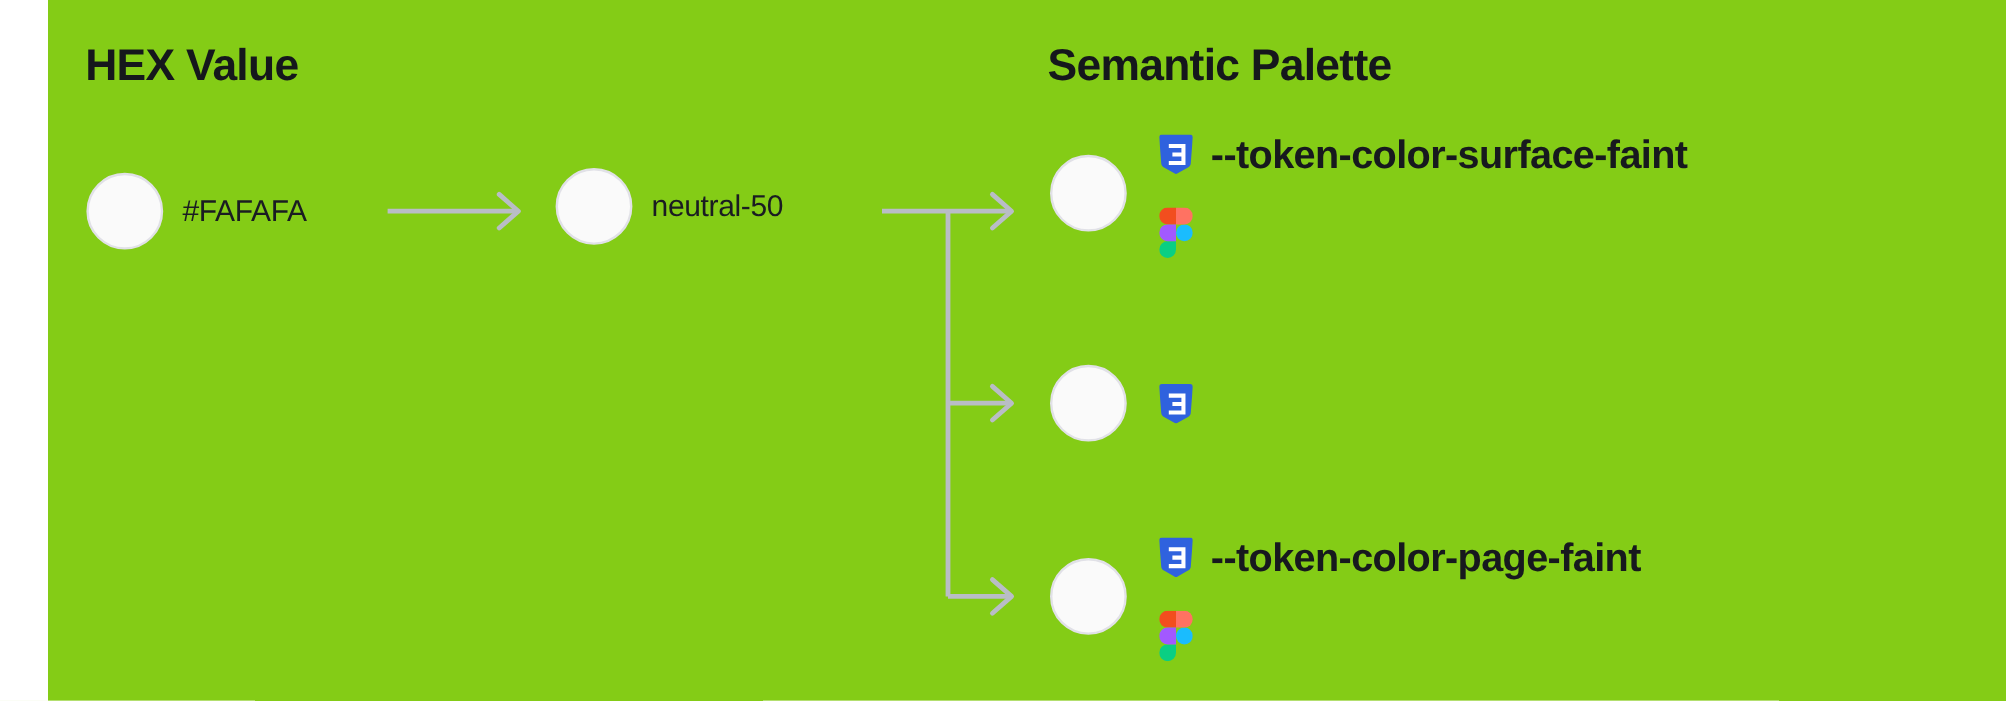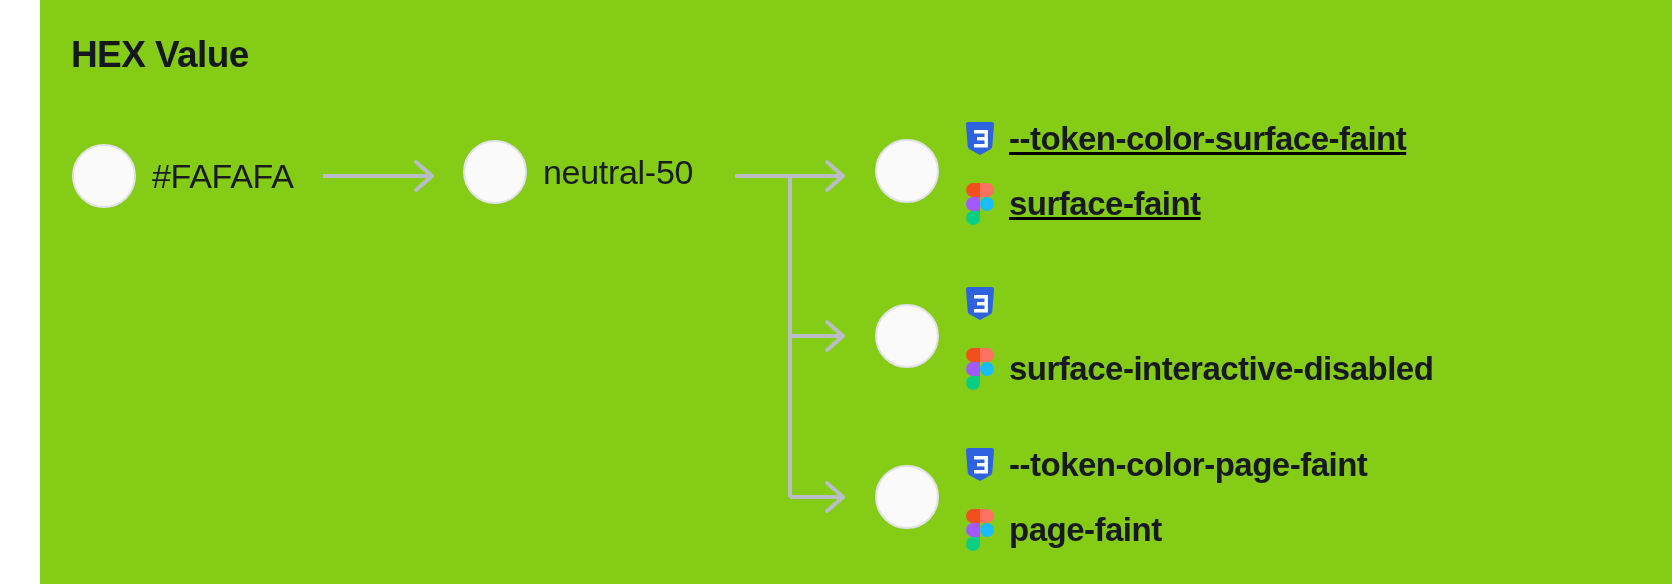--- a/index.html
+++ b/index.html
@@ -41,42 +41,42 @@
   .swatch {
     width: 60px;
     height: 60px;
     border-radius: 50%;
     background: #fafafa;
     border: 2px solid #e1e1e7;
     flex: 0 0 auto;
   }
   .node-label {
     margin-left: 16px;
-    font-size: 34px;
+    font-size: 25px;
     font-weight: 400;
     letter-spacing: -0.3px;
     color: #1a1c22;
     white-space: nowrap;
   }
 
   .connector-svg {
     position: absolute;
     pointer-events: none;
   }
   .arrow-hex-core { left: 280px; top: 156px; }
   .branch-tree    { left: 690px; top: 156px; }
 
   .semantic-entry {
     position: absolute;
     left: 835px;
     display: flex;
     align-items: center;
     height: 130px;
   }
-  .sem-1 { top: 106px; text-decoration: underline; }
+  .sem-1 { top: 96px; }
   .sem-2 { top: 271px; }
   .sem-3 { top: 432px; text-align: right; }
 
   .token-lines {
     margin-left: 26px;
     display: flex;
     flex-direction: column;
   }
   .token-line {
     display: flex;
@@ -98,20 +98,21 @@
     color: #17191e;
     white-space: nowrap;
   }
 </style>
 </head>
 <body>
 
 <div class="canvas">
 
   <div class="col-header header-hex">HEX Value</div>
+  <div class="col-header header-semantic">Semantic Palette</div>
 
   <div class="node-row hex-node">
     <div class="swatch" style="background: rgb(250, 250, 250); border-color: rgb(225, 225, 231);"></div>
     <div class="node-label">#FAFAFA</div>
   </div>
 
   <svg class="connector-svg arrow-hex-core" width="120" height="40" viewBox="0 0 120 40">
     <path d="M3 20 H111" stroke="#B9BDC6" stroke-width="4" fill="none"></path>
     <path d="M96 6 L112 20 L96 34" stroke="#B9BDC6" stroke-width="4" fill="none" stroke-linecap="round" stroke-linejoin="round"></path>
   </svg>
@@ -147,73 +148,59 @@
       <div class="token-line">
         <span class="token-icon">
           <svg width="28" height="42" viewBox="0 0 38 57">
             <path fill="#1ABCFE" d="M19 28.5a9.5 9.5 0 1 1 19 0 9.5 9.5 0 0 1-19 0z"></path>
             <path fill="#0ACF83" d="M0 47.5A9.5 9.5 0 0 1 9.5 38H19v9.5a9.5 9.5 0 1 1-19 0z"></path>
             <path fill="#FF7262" d="M19 0v19h9.5a9.5 9.5 0 1 0 0-19H19z"></path>
             <path fill="#F24E1E" d="M0 9.5A9.5 9.5 0 0 0 9.5 19H19V0H9.5A9.5 9.5 0 0 0 0 9.5z"></path>
             <path fill="#A259FF" d="M0 28.5A9.5 9.5 0 0 1 9.5 19H19v19H9.5A9.5 9.5 0 0 1 0 28.5z"></path>
           </svg>
         </span>
-        <span class="token-text">surface-faint</span>
       </div>
     </div>
   </div>
 
   <div class="semantic-entry sem-2">
     <div class="swatch" style="background: rgb(250, 250, 250); border-color: rgb(225, 225, 231);"></div>
     <div class="token-lines">
       <div class="token-line">
         <span class="token-icon">
           <svg width="28" height="33" viewBox="0 0 28 33">
             <path d="M2.2 0 H25.8 C27.1 0 28.1 1.1 28 2.4 L26.3 24.2 C26.2 25.6 25.3 26.9 24 27.5 L15 32.6 C14.4 33 13.6 33 13 32.6 L4 27.5 C2.7 26.9 1.8 25.6 1.7 24.2 L0 2.4 C-0.1 1.1 0.9 0 2.2 0 Z" fill="#2F62DE"></path>
             <path d="M8 9.7 H20.2 V23.8 H8" stroke="#ffffff" stroke-width="3.4" fill="none"></path>
             <path d="M20.2 16.7 H11" stroke="#ffffff" stroke-width="3.4" fill="none"></path>
           </svg>
         </span>
+      </div>
+    </div>
+  </div>
+
+  <div class="semantic-entry sem-3">
+    <div class="swatch" style="background: rgb(250, 250, 250); border-color: rgb(225, 225, 231);"></div>
+    <div class="token-lines">
+      <div class="token-line">
+        <span class="token-icon">
+          <svg width="28" height="33" viewBox="0 0 28 33">
+            <path d="M2.2 0 H25.8 C27.1 0 28.1 1.1 28 2.4 L26.3 24.2 C26.2 25.6 25.3 26.9 24 27.5 L15 32.6 C14.4 33 13.6 33 13 32.6 L4 27.5 C2.7 26.9 1.8 25.6 1.7 24.2 L0 2.4 C-0.1 1.1 0.9 0 2.2 0 Z" fill="#2F62DE"></path>
+            <path d="M8 9.7 H20.2 V23.8 H8" stroke="#ffffff" stroke-width="3.4" fill="none"></path>
+            <path d="M20.2 16.7 H11" stroke="#ffffff" stroke-width="3.4" fill="none"></path>
+          </svg>
+        </span>
+        <span class="token-text">--token-color-page-faint</span>
       </div>
       <div class="token-line">
         <span class="token-icon">
           <svg width="28" height="42" viewBox="0 0 38 57">
             <path fill="#1ABCFE" d="M19 28.5a9.5 9.5 0 1 1 19 0 9.5 9.5 0 0 1-19 0z"></path>
             <path fill="#0ACF83" d="M0 47.5A9.5 9.5 0 0 1 9.5 38H19v9.5a9.5 9.5 0 1 1-19 0z"></path>
             <path fill="#FF7262" d="M19 0v19h9.5a9.5 9.5 0 1 0 0-19H19z"></path>
             <path fill="#F24E1E" d="M0 9.5A9.5 9.5 0 0 0 9.5 19H19V0H9.5A9.5 9.5 0 0 0 0 9.5z"></path>
             <path fill="#A259FF" d="M0 28.5A9.5 9.5 0 0 1 9.5 19H19v19H9.5A9.5 9.5 0 0 1 0 28.5z"></path>
           </svg>
         </span>
-        <span class="token-text">surface-interactive-disabled</span>
       </div>
     </div>
   </div>
 
-  <div class="semantic-entry sem-3">
-    <div class="swatch" style="background: rgb(250, 250, 250); border-color: rgb(225, 225, 231);"></div>
-    <div class="token-lines">
-      <div class="token-line">
-        <span class="token-icon">
-          <svg width="28" height="33" viewBox="0 0 28 33">
-            <path d="M2.2 0 H25.8 C27.1 0 28.1 1.1 28 2.4 L26.3 24.2 C26.2 25.6 25.3 26.9 24 27.5 L15 32.6 C14.4 33 13.6 33 13 32.6 L4 27.5 C2.7 26.9 1.8 25.6 1.7 24.2 L0 2.4 C-0.1 1.1 0.9 0 2.2 0 Z" fill="#2F62DE"></path>
-            <path d="M8 9.7 H20.2 V23.8 H8" stroke="#ffffff" stroke-width="3.4" fill="none"></path>
-            <path d="M20.2 16.7 H11" stroke="#ffffff" stroke-width="3.4" fill="none"></path>
-          </svg>
-        </span>
-        <span class="token-text">--token-color-page-faint</span>
-      </div>
-      <div class="token-line">
-        <span class="token-icon">
-          <svg width="28" height="42" viewBox="0 0 38 57">
-            <path fill="#1ABCFE" d="M19 28.5a9.5 9.5 0 1 1 19 0 9.5 9.5 0 0 1-19 0z"></path>
-            <path fill="#0ACF83" d="M0 47.5A9.5 9.5 0 0 1 9.5 38H19v9.5a9.5 9.5 0 1 1-19 0z"></path>
-            <path fill="#FF7262" d="M19 0v19h9.5a9.5 9.5 0 1 0 0-19H19z"></path>
-            <path fill="#F24E1E" d="M0 9.5A9.5 9.5 0 0 0 9.5 19H19V0H9.5A9.5 9.5 0 0 0 0 9.5z"></path>
-            <path fill="#A259FF" d="M0 28.5A9.5 9.5 0 0 1 9.5 19H19v19H9.5A9.5 9.5 0 0 1 0 28.5z"></path>
-          </svg>
-        </span>
-        <span class="token-text">page-faint</span>
-      </div>
-    </div>
-  </div>
-
 </div>
 
 </body></html>

